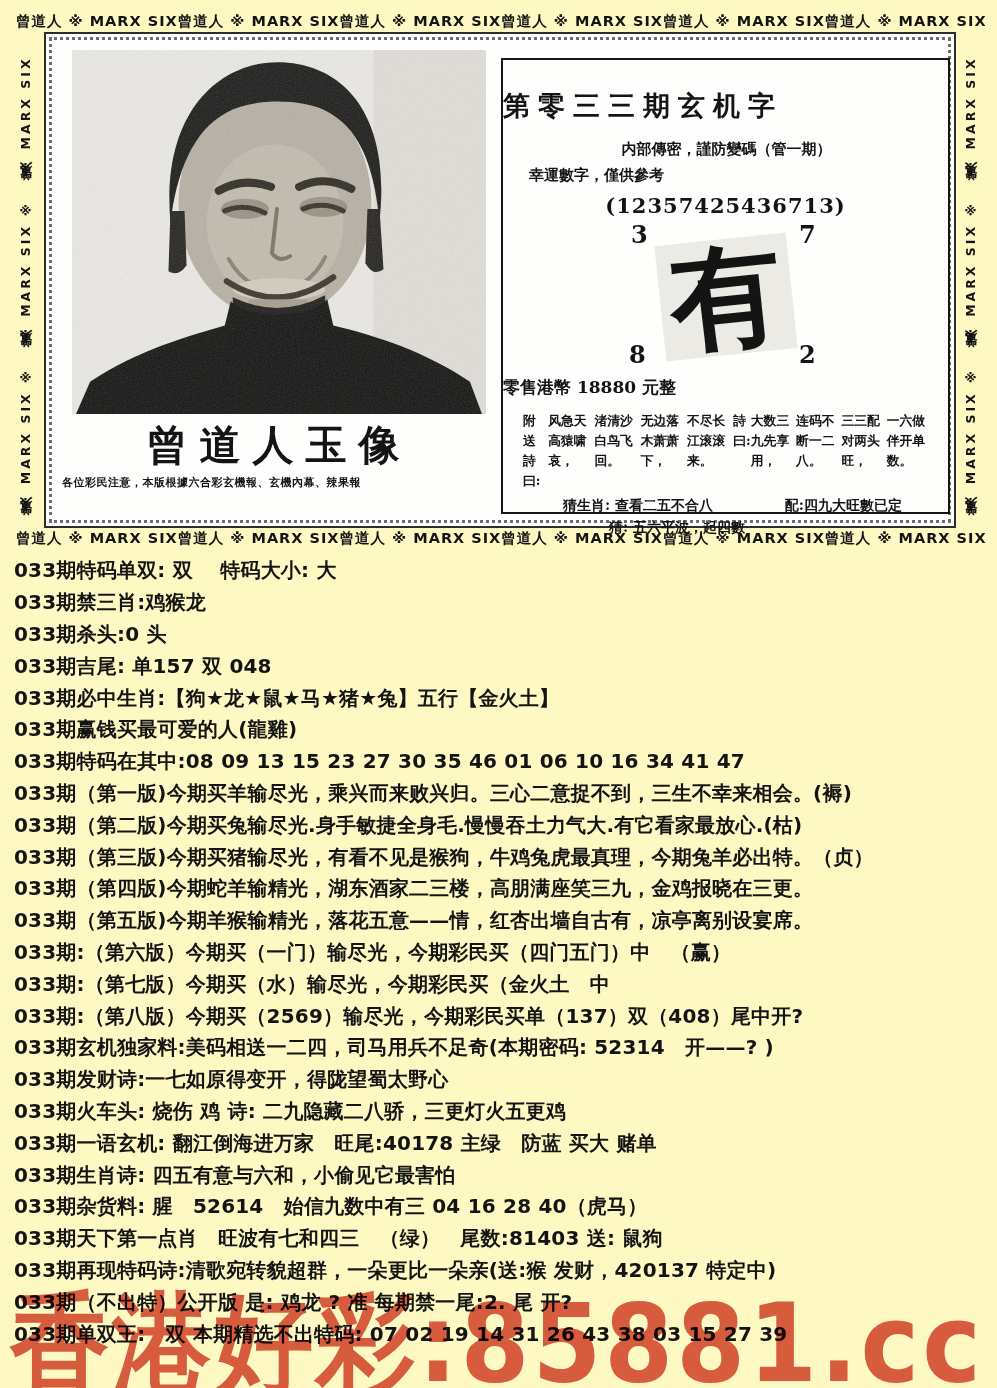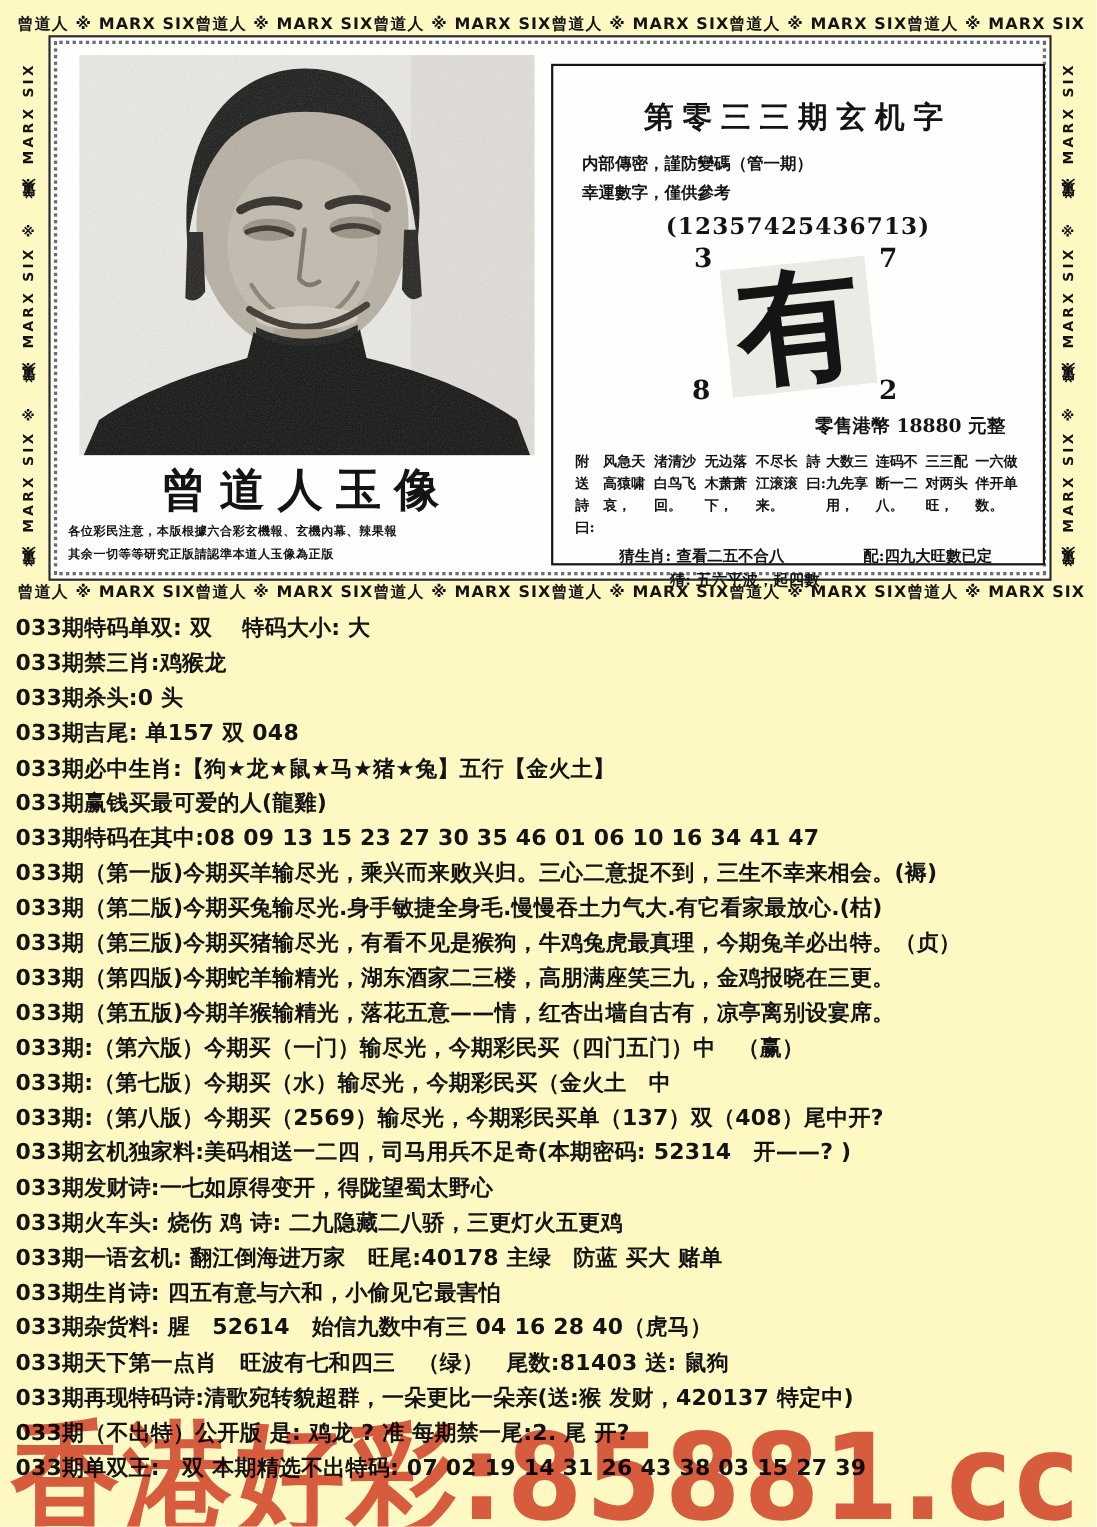--- a/index.html
+++ b/index.html
@@ -45,25 +45,25 @@
     position:absolute; left:16px; top:438px; width:446px;
     font-size:11px; font-weight:600; line-height:21px; letter-spacing:0.5px;
   }
 
   
   .mbox {
     position:absolute; left:455px; top:24px; width:445px; height:452px;
     border:2px solid #161616; background:#fefefc;
   }
   .m-title {
-    margin-top:28px; text-align:center; font-family:"DejaVu Serif", serif;
+    margin-top:28px; text-align:left; font-family:"DejaVu Serif", serif;
     font-weight:700; font-size:27px; letter-spacing:8px; white-space:nowrap;
   }
   .m-row1 {
-    display:flex; justify-content:flex-start; padding:0 24px 0 26px;
+    display:flex; justify-content:center; padding:0 24px 0 26px;
     margin-top:16px; font-size:15px; font-weight:700;
     font-family:"DejaVu Serif", serif;
   }
   .m-lucky {
     padding-left:26px; margin-top:7px; font-size:15px; font-weight:700;
     font-family:"DejaVu Serif", serif;
   }
   .m-numbers {
     text-align:center; margin-top:8px; font-size:21px; font-weight:700;
     font-family:"DejaVu Serif", serif; letter-spacing:1px;
@@ -77,21 +77,21 @@
     line-height:1; background:#eceae4; padding:2px 10px;
   }
   .m-glyph .corner {
     position:absolute; font-family:"DejaVu Serif", serif; font-size:24px; font-weight:700;
   }
   .m-glyph .tl { left:128px; top:-2px; }
   .m-glyph .tr { left:296px; top:-2px; }
   .m-glyph .bl { left:126px; top:118px; }
   .m-glyph .br { left:296px; top:118px; }
   .m-price {
-    text-align:right; padding-right:34px; margin-top:4px;
+    text-align:left; padding-right:34px; margin-top:4px;
     font-family:"DejaVu Serif", serif; font-size:17px; font-weight:700;
   }
   .m-poems {
     display:flex; justify-content:space-between; margin-top:12px;
     padding:0 16px 0 20px; font-family:"DejaVu Serif", serif;
     font-size:12.8px; font-weight:700; line-height:20px;
   }
   .poem-row { display:flex; }
   .poem-lines { display:flex; }
   .m-guessrow {
@@ -168,21 +168,20 @@
       <path d="M186 268 Q206 276 226 266" stroke="#8d8375" stroke-width="3.5" fill="none" stroke-linecap="round"></path>
       <rect x="176" y="248" width="58" height="36" fill="#a89d8d"></rect>
       <path d="M160 246 Q206 268 252 244 L252 268 Q206 286 160 268 Z" fill="#1c1c1b"></path>
       <path d="M4 362 L18 330 C66 298 118 284 152 274 L158 250 C174 268 238 268 254 248 L260 274 C302 284 352 300 396 330 L408 362 Z" fill="#121211"></path>
       <rect width="412" height="362" filter="url(#grain)" opacity="0.22"></rect>
     </svg>
 
     <div class="caption">曾道人玉像</div>
     <div class="pnotes">
       <div>各位彩民注意，本版根據六合彩玄機報、玄機內幕、辣果報</div>
-      <div>其余一切等等研究正版請認準本道人玉像為正版</div>
     </div>
 
     <div class="mbox">
       <div class="m-title">第零三三期玄机字</div>
       <div class="m-row1">
         <span>内部傳密，謹防變碼</span>
         <span>（管一期）</span>
       </div>
       <div class="m-lucky">幸運數字，僅供參考</div>
       <div class="m-numbers">(12357425436713)</div>

